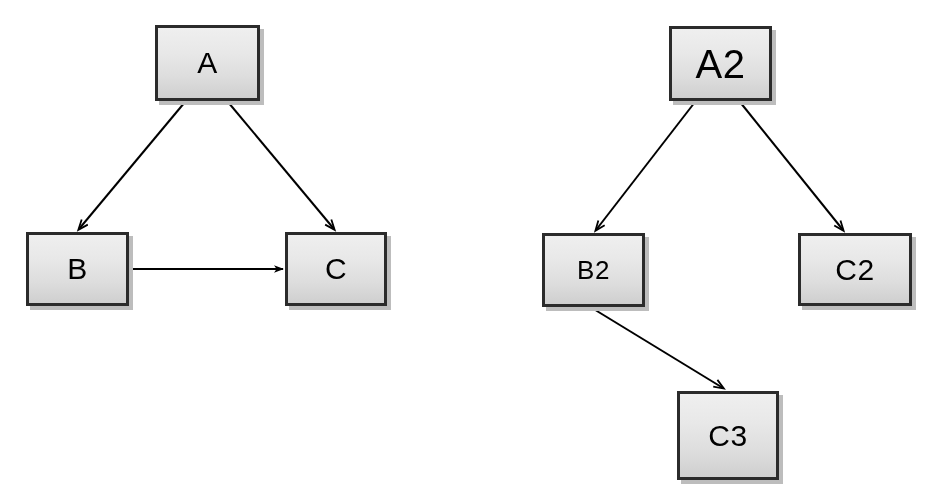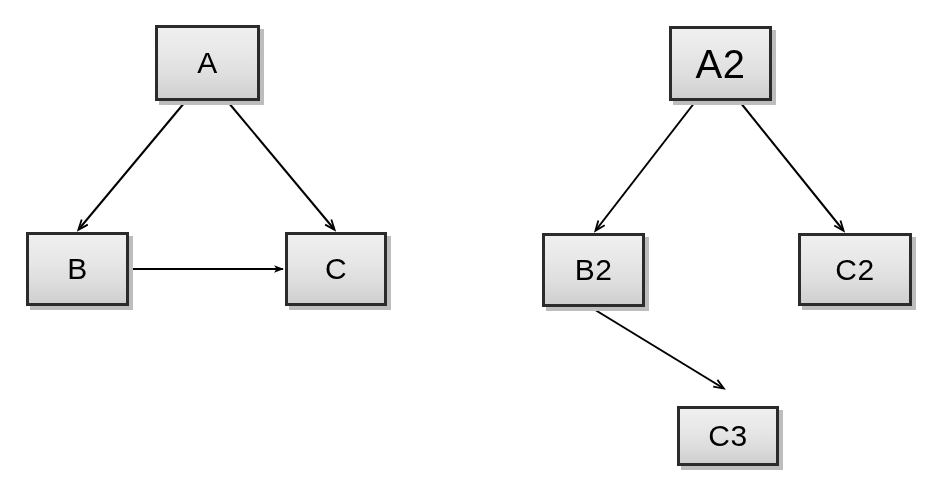--- a/index.html
+++ b/index.html
@@ -79,23 +79,23 @@
       </div>
       <div class="node" style="left: 285px; top: 232px; width: 102px; height: 74px; border-color: rgb(43, 43, 43); border-width: 3px; box-shadow: rgb(189, 189, 189) 4px 4px 0px 0px;">
         <span class="node-label" style="font-size: 30px; color: rgb(0, 0, 0);">C</span>
       </div>
     </div>
   <div id="nodes-right">
       <div class="node" style="left: 669px; top: 26px; width: 103px; height: 75px; border-color: rgb(43, 43, 43); border-width: 3px; box-shadow: rgb(189, 189, 189) 4px 4px 0px 0px;">
         <span class="node-label" style="font-size: 40px; color: rgb(0, 0, 0);">A2</span>
       </div>
       <div class="node" style="left: 542px; top: 233px; width: 103px; height: 74px; border-color: rgb(43, 43, 43); border-width: 3px; box-shadow: rgb(189, 189, 189) 4px 4px 0px 0px;">
-        <span class="node-label" style="font-size: 30px; color: rgb(0, 0, 0);">B2</span>
+        <span class="node-label" style="font-size: 26px; color: rgb(0, 0, 0);">B2</span>
       </div>
       <div class="node" style="left: 798px; top: 233px; width: 114px; height: 73px; border-color: rgb(43, 43, 43); border-width: 3px; box-shadow: rgb(189, 189, 189) 4px 4px 0px 0px;">
         <span class="node-label" style="font-size: 30px; color: rgb(0, 0, 0);">C2</span>
       </div>
-      <div class="node" style="left: 677px; top: 406px; width: 102px; height: 60px; border-color: rgb(43, 43, 43); border-width: 3px; box-shadow: rgb(189, 189, 189) 4px 4px 0px 0px;">
+      <div class="node" style="left: 677px; top: 391px; width: 102px; height: 89px; border-color: rgb(43, 43, 43); border-width: 3px; box-shadow: rgb(189, 189, 189) 4px 4px 0px 0px;">
         <span class="node-label" style="font-size: 30px; color: rgb(0, 0, 0);">C3</span>
       </div>
     </div>
 
 </div>
 
 </body></html>

